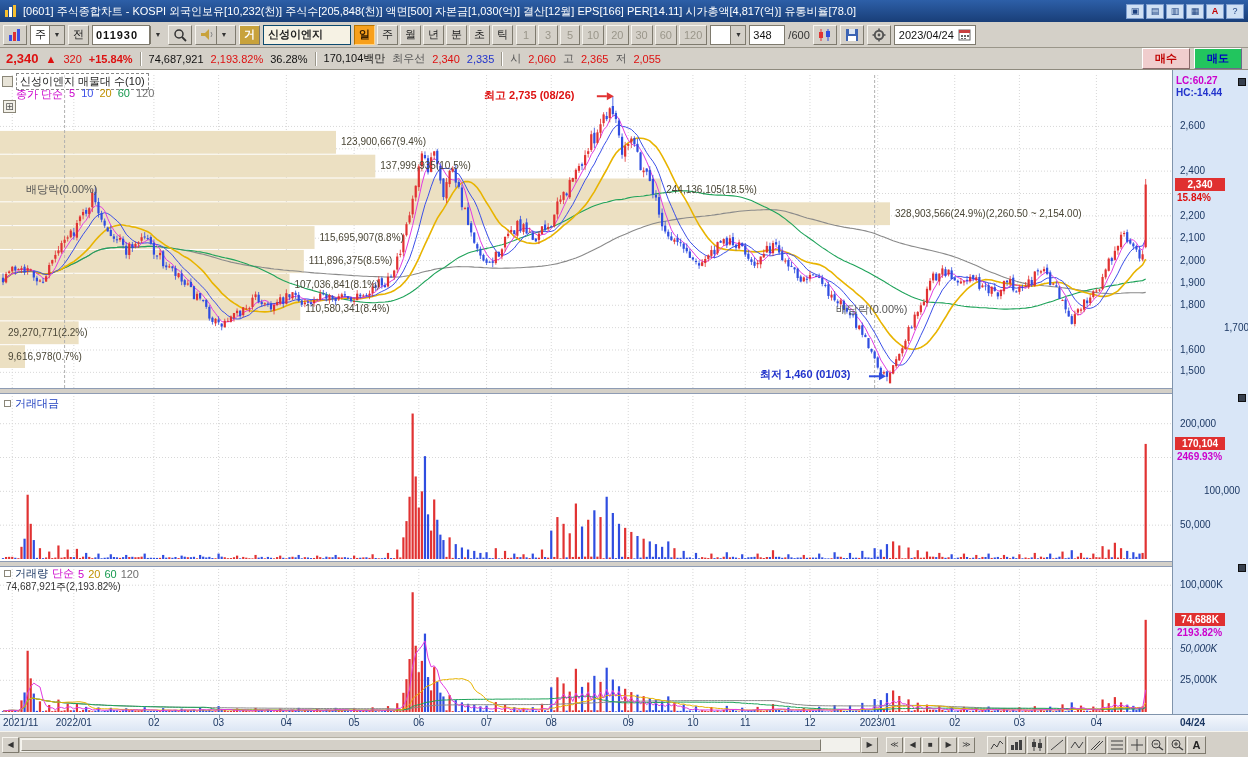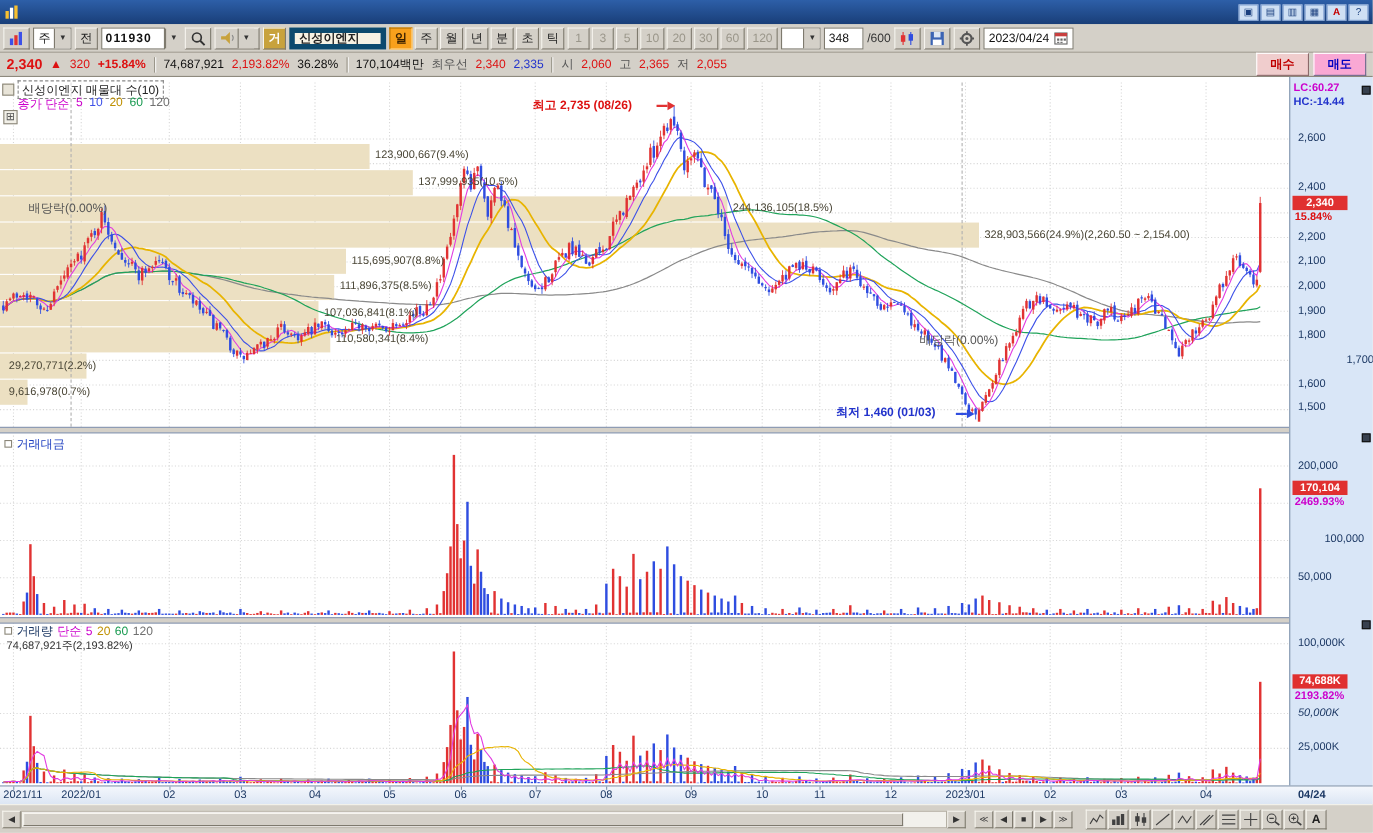--- a/index.html
+++ b/index.html
@@ -17,31 +17,31 @@
 .btn.sel{background:#f8a01c;border-color:#b87400 #ffd58a #ffd58a #b87400;font-weight:bold;color:#3a2000}
 .btn.dim{color:#9a968a}
 .btn.flag{background:#c8a23c;color:#fff;font-weight:bold}
 .grp{display:flex;gap:2px}
 .combo{height:20px;background:#fff;border:1px solid #7e7a6e;display:inline-flex;align-items:center;padding-left:4px;gap:3px}
 .carrow{width:15px;height:18px;background:#d4d0c8;border-left:1px solid #7e7a6e;font-size:7px;color:#333;display:inline-flex;align-items:center;justify-content:center}
 .inp{height:20px;background:#fff;border:1px solid #7e7a6e;font-size:11px;padding:0 3px;color:#111}
 .inp.code{width:58px;font-weight:bold;letter-spacing:1px}
 .inp.bars{width:36px;text-align:left}
 .codebox{display:flex;align-items:center}
-.namebox{width:88px;height:20px;background:#f6f2e4;border:5px solid #0c4a6e;display:flex;align-items:center;padding:0 4px;font-weight:bold;color:#222}
+.namebox{width:88px;height:20px;background:#f6f2e4;border:1px solid #0c4a6e;display:flex;align-items:center;padding:0 4px;font-weight:bold;color:#222}
 .lbl{color:#333}
 .datebox{height:20px;background:#fff;border:1px solid #7e7a6e;display:inline-flex;align-items:center;gap:4px;padding:0 4px}
 
 .inforow{position:absolute;top:48px;height:22px;left:0;right:0;background:#d4d0c8;border-bottom:1px solid #8e8a7e;display:flex;align-items:center;gap:7px;padding:0 6px}
 .sep{width:2px;height:14px;border-left:1px solid #9a968a;border-right:1px solid #fff}
 .price{color:#dd1111;font-weight:bold;font-size:13px}
 .red{color:#dd1111}.b{font-weight:bold}.blue{color:#2233cc}.gray{color:#555}.blk{color:#111}
 .trade-btns{margin-left:auto;display:flex;gap:4px}
 .buybtn{background:#f0cdcd;border:1px solid;border-color:#fff #8a6a6a #8a6a6a #fff;color:#c00000;font-weight:bold;padding:2px 12px;cursor:pointer}
-.sellbtn{background:#f9a8d4;border:1px solid;border-color:#fff #6a6a8a #6a6a8a #fff;color:#0000c0;font-weight:bold;padding:2px 12px;cursor:pointer}
+.sellbtn{background:#22c55e;border:1px solid;border-color:#fff #6a6a8a #6a6a8a #fff;color:#0000c0;font-weight:bold;padding:2px 12px;cursor:pointer}
 
 .chartwrap{position:absolute;top:70px;left:0;width:1248px;height:661px;background:#fff}
 #csvg{position:absolute;left:0;top:0}
 .legend1{position:absolute;left:2px;top:3px;display:flex;align-items:center;gap:3px}
 .mini-ic{width:11px;height:11px;background:#e8e4d8;border:1px solid #8a8678;display:inline-block}
 .l1box{border:1px dashed #888;padding:0 3px;font-size:11px;color:#222;background:rgba(255,255,255,.55)}
 .legend2{position:absolute;left:16px;top:17px;display:flex;gap:6px;font-size:11px}
 .grid-ic{position:absolute;left:3px;top:30px;width:13px;height:13px;border:1px solid #8a8678;background:#f2f0e8;color:#555;font-size:10px;line-height:11px;text-align:center;cursor:pointer}
 .mag{color:#cc00cc}.mblue{color:#3c50e8}.mgold{color:#bf9000}.mgreen{color:#189a50}.mgray{color:#707070}.navy{color:#1c3864}
 .anno{position:absolute;font-size:11px;white-space:nowrap}
@@ -80,20 +80,21 @@
 <body>
 
 <div class="app">
 
   <div class="titlebar">
     <svg width="14" height="14">
         <rect x="1" y="6" width="3" height="7" fill="#f8c030"></rect>
         <rect x="5" y="3" width="3" height="10" fill="#fff"></rect>
         <rect x="9" y="1" width="3" height="12" fill="#f8c030"></rect>
       </svg>
+    <span class="t-text">[0601] 주식종합차트 - KOSPI 외국인보유[10,232(천)] 주식수[205,848(천)] 액면[500] 자본금[1,030(억)] 결산[12월] EPS[166] PER[14.11] 시가총액[4,817(억)] 유통비율[78.0]</span>
     <span class="t-icons">
       <span class="t-ic">▣</span>
       <span class="t-ic">▤</span>
       <span class="t-ic">▥</span>
       <span class="t-ic">▦</span>
       <span class="t-ic red">A</span>
       <span class="t-ic">?</span>
     </span>
   </div>
 

